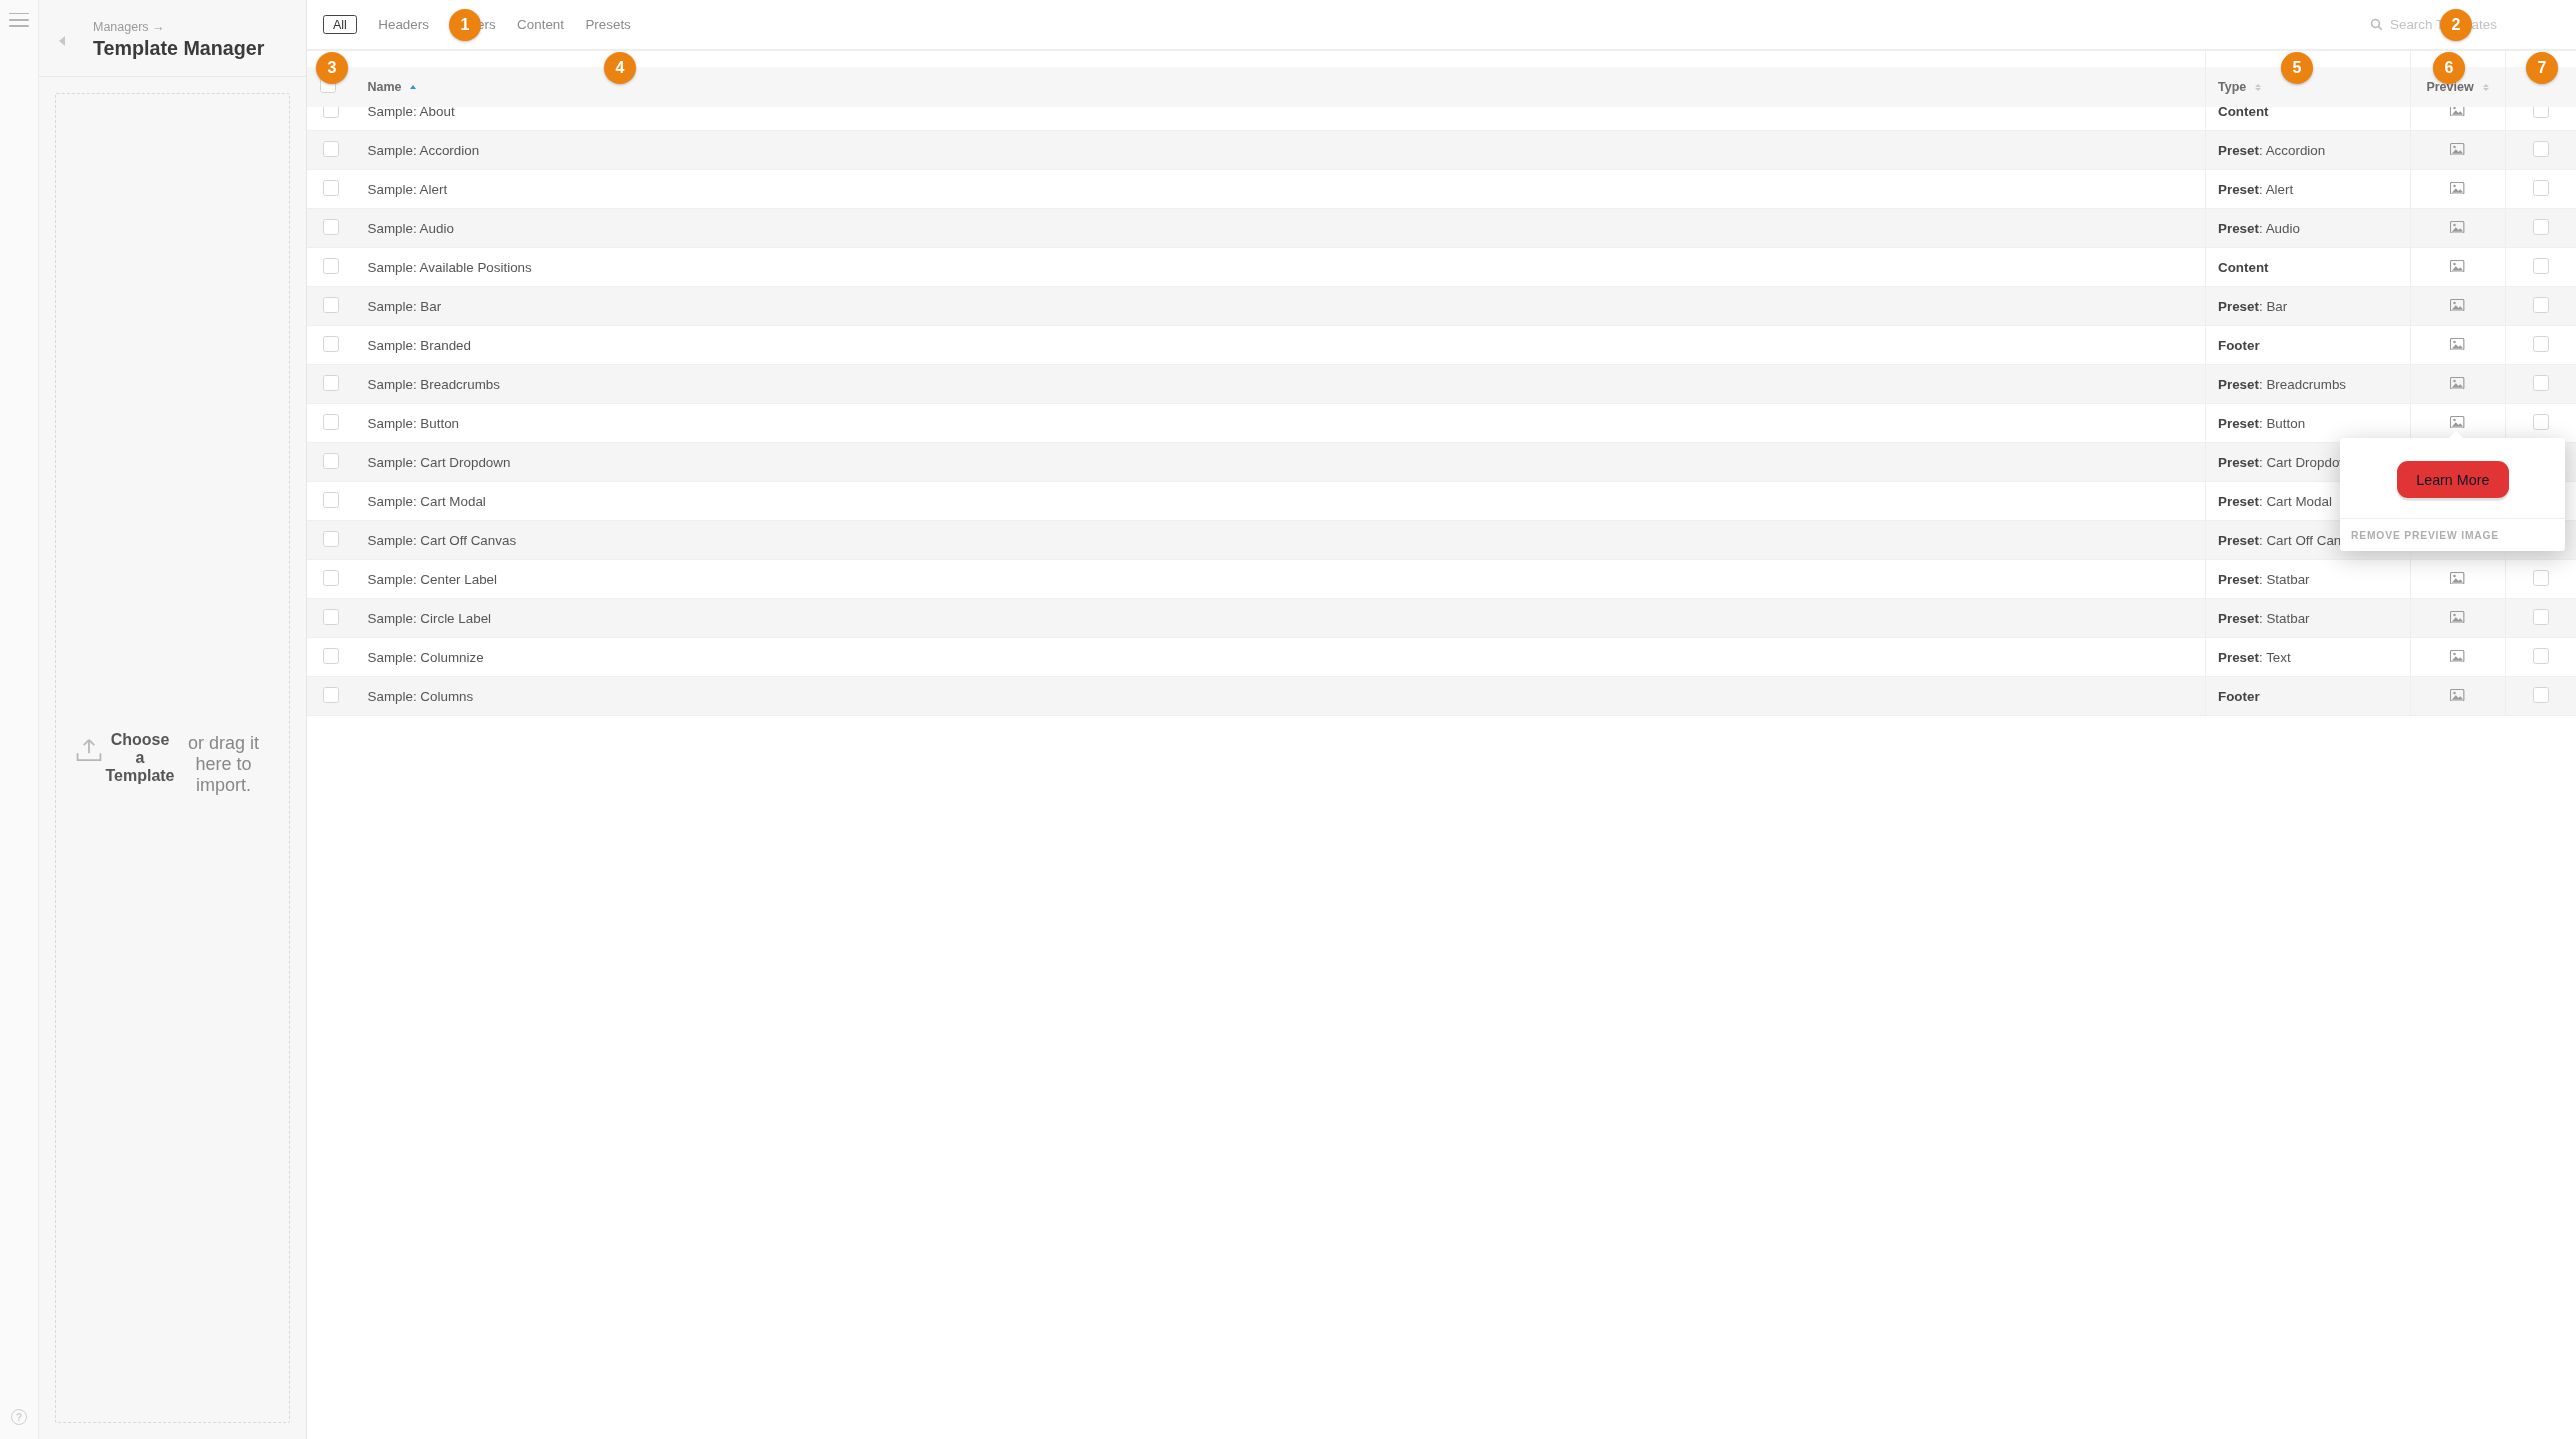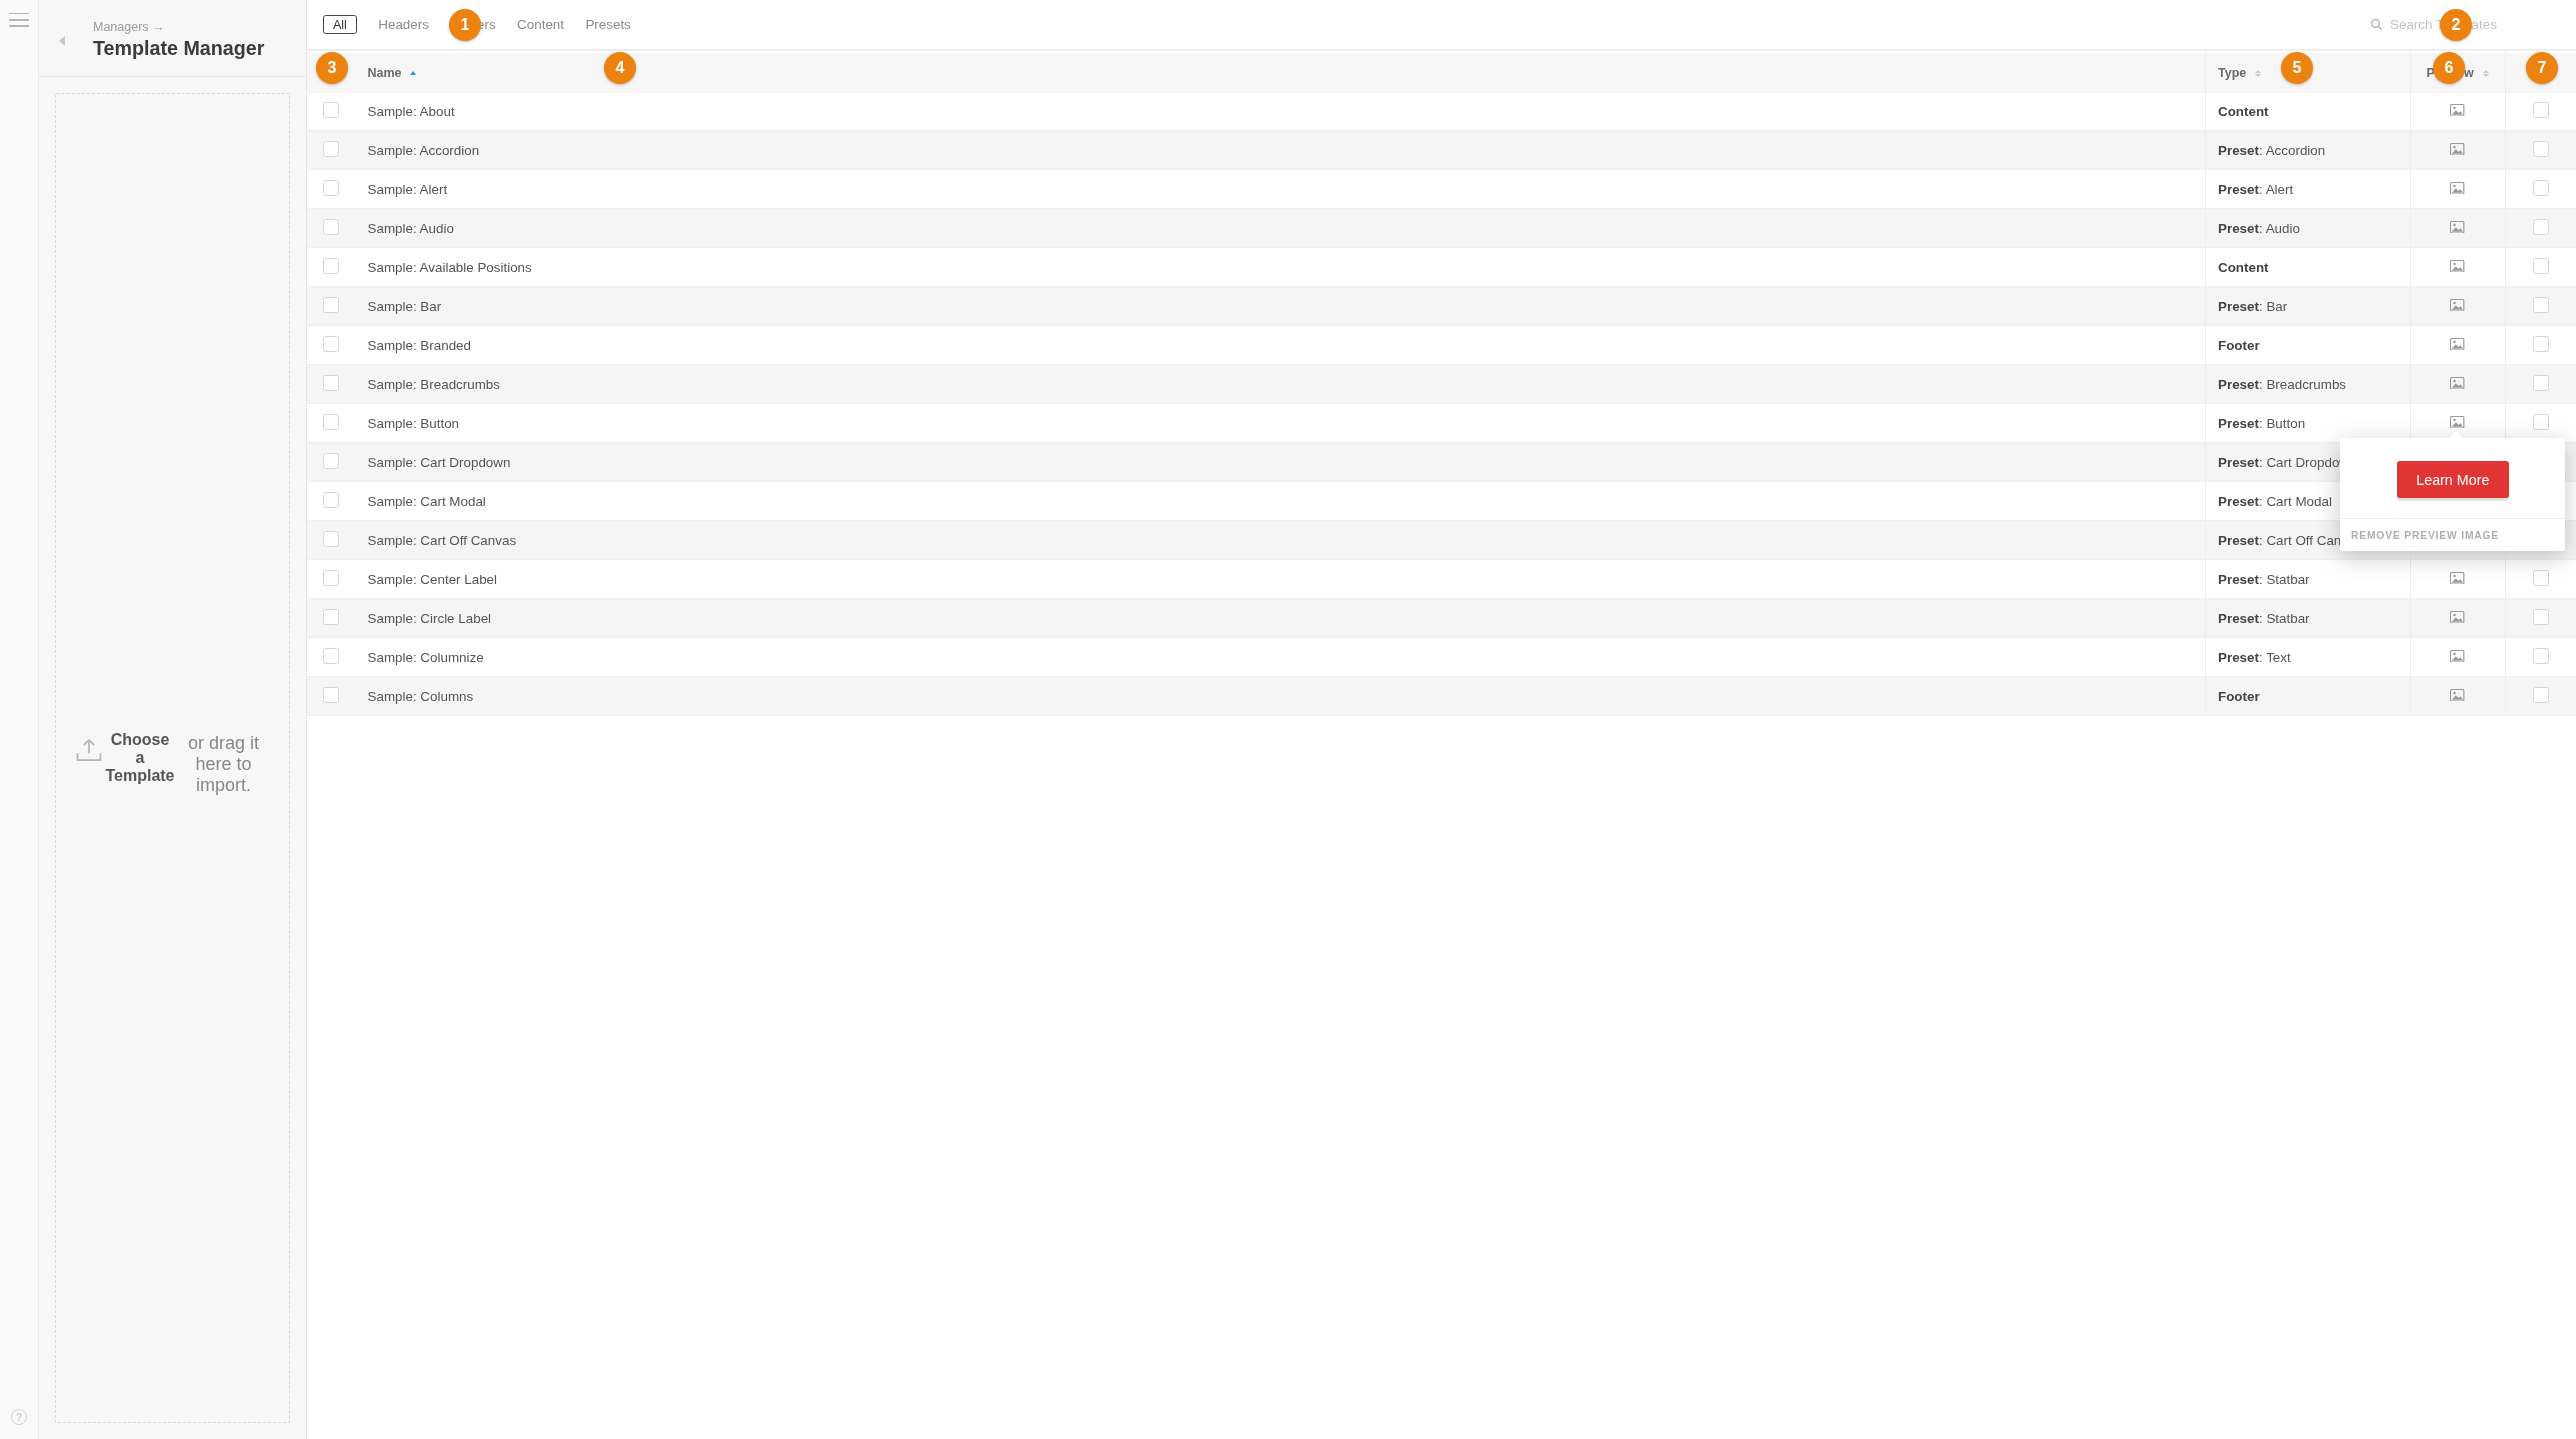--- a/index.html
+++ b/index.html
@@ -135,21 +135,21 @@
   
   .table-wrap { flex:1; overflow:auto; }
   table { width:100%; border-collapse: collapse; }
   thead th {
     background:#f6f6f6;
     border-top:0.9px solid #eee;
     border-bottom:0.9px solid #e7e7e7;
     font-weight:600; color:#6b6b6b; font-size:12.5px;
     text-align:left;
     padding: 10.7px 12.5px;
-    position: sticky; top:2px;
+    position: sticky; top:16px;
   }
   thead th.col-check { width:48px; }
   thead th.col-type { width:205px; border-left:0.9px solid #eee;}
   thead th.col-preview { width:95px; text-align:center; border-left:0.9px solid #eee;}
   thead th.col-select { width:71px; border-left:0.9px solid #eee;}
   .sort-asc {
     display:inline-block; margin-left:5.4px;
     width:0;height:0;
     border-left:3.6px solid transparent;border-right:3.6px solid transparent;
     border-bottom:4.5px solid #2f93d6;
@@ -213,21 +213,21 @@
     border-left:7.1px solid transparent;
     border-right:7.1px solid transparent;
     border-bottom:7.1px solid #fff;
   }
   .popover .body {
     padding: 23px 16px 19.7px;
     display:flex; justify-content:center;
     border-bottom:0.9px solid #eee;
   }
   .learn-btn {
-    background:#e13434;color:#ffffff;border:none;border-radius:3px;
+    background:#e13434;color:#0f172a;border:none;border-radius:11px;
     padding:10.7px 19.7px;font-size:14.3px;font-weight:500;
     box-shadow:0 2.7px 0 rgba(0,0,0,0.12);
     cursor:pointer;
   }
   .popover .foot {
     padding:10.7px;text-align:left;
     color:#aeaeae;font-size:10.3px;letter-spacing:0.08em;font-weight:700;
     cursor:pointer;
   }
 </style>

